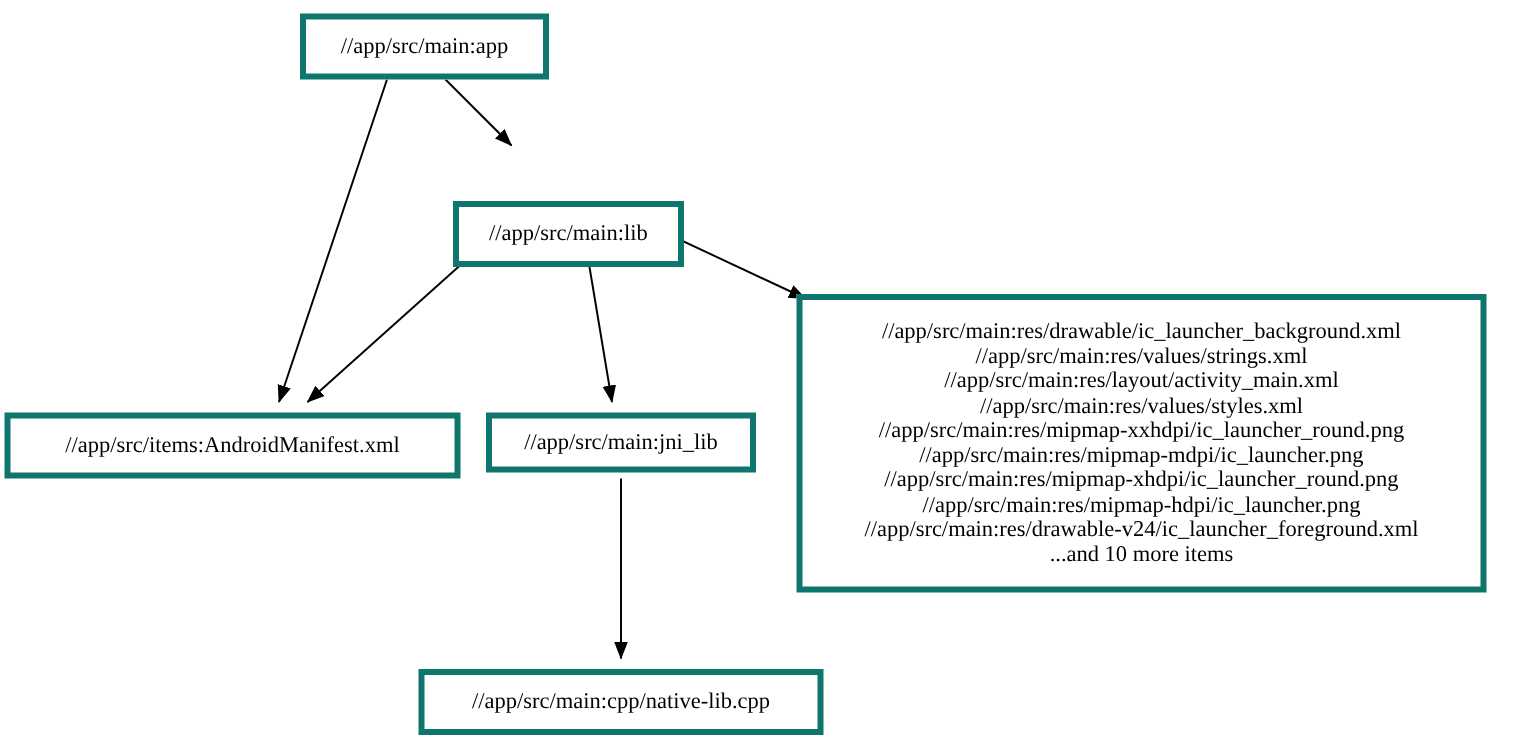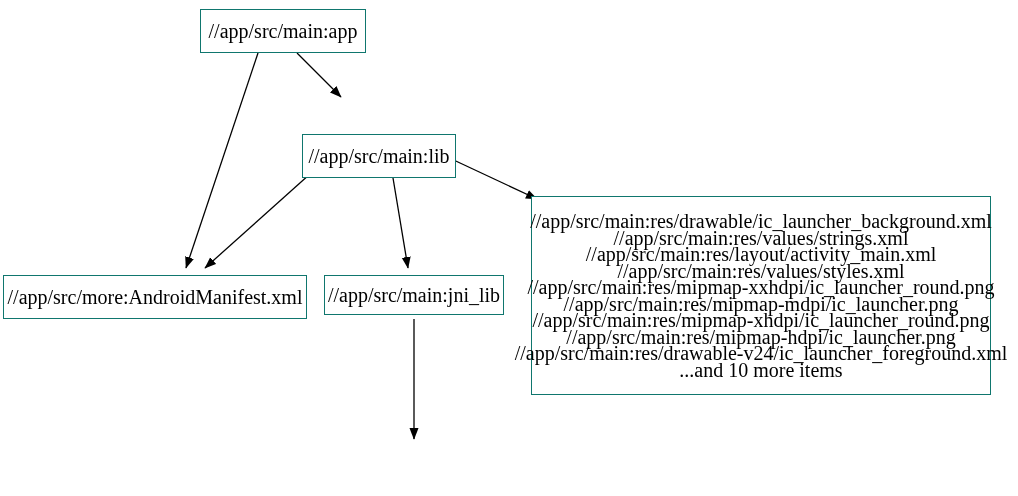--- a/index.html
+++ b/index.html
@@ -19,29 +19,29 @@
     position: absolute;
     left: 0;
     top: 0;
     width: 1018px;
     height: 496px;
     pointer-events: none;
   }
   .node {
     position: absolute;
     box-sizing: border-box;
-    border: 1px solid #0f766e;
+    border: 4px solid #0f766e;
     background: #ffffff;
     display: flex;
     align-items: center;
     justify-content: center;
     text-align: center;
     color: #000000;
     font-family: "Liberation Serif", serif;
-    font-size: 20px;
+    font-size: 15px;
     line-height: 16.5px;
     white-space: pre;
   }
   .node-label {
     display: block;
     white-space: pre;
   }
 </style>
 </head>
 <body>
@@ -82,34 +82,37 @@
 
   <div class="node" style="left:200px; top:9px; width:166px; height:44px;">
     <span class="node-label">//app/src/main:app</span>
   </div>
 
   <div class="node" style="left:302px; top:104px; width:154px; height:44px;margin-top:30px;">
     <span class="node-label">//app/src/main:lib</span>
   </div>
 
   <div class="node" style="left:3px; top:275px; width:304px; height:44px;">
-    <span class="node-label">//app/src/more:AndroidManifest.xml</span>
+    <span class="node-label">//app/src/items:AndroidManifest.xml</span>
   </div>
 
   <div class="node" style="left:324px; top:275px; width:180px; height:40px;">
     <span class="node-label">//app/src/main:jni_lib</span>
   </div>
 
   <div class="node" style="left:531px; top:196px; width:460px; height:199px;">
     <span class="node-label">//app/src/main:res/drawable/ic_launcher_background.xml
 //app/src/main:res/values/strings.xml
 //app/src/main:res/layout/activity_main.xml
 //app/src/main:res/values/styles.xml
 //app/src/main:res/mipmap-xxhdpi/ic_launcher_round.png
 //app/src/main:res/mipmap-mdpi/ic_launcher.png
 //app/src/main:res/mipmap-xhdpi/ic_launcher_round.png
 //app/src/main:res/mipmap-hdpi/ic_launcher.png
 //app/src/main:res/drawable-v24/ic_launcher_foreground.xml
 ...and 10 more items</span>
   </div>
 
+  <div class="node" style="left:279px; top:446px; width:270px; height:44px;">
+    <span class="node-label">//app/src/main:cpp/native-lib.cpp</span>
+  </div>
 
 </div>
 
 </body></html>

